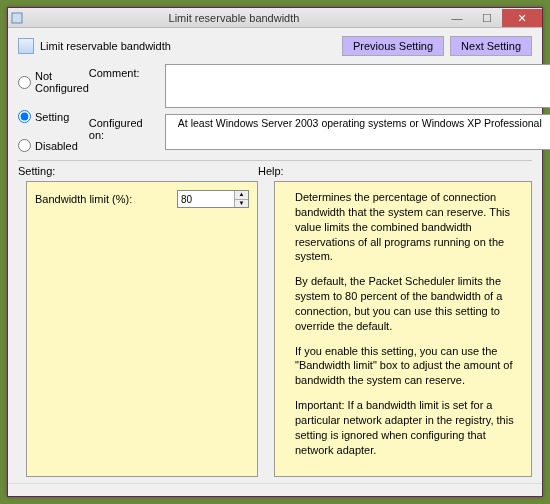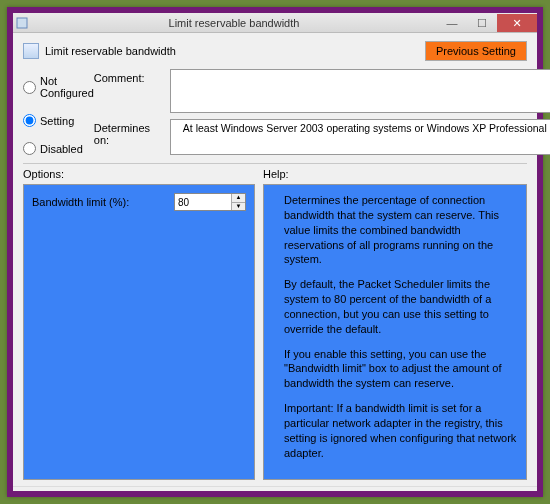--- a/index.html
+++ b/index.html
@@ -10,21 +10,21 @@
       width: 550px;
       height: 504px;
       display: flex;
       align-items: center;
       justify-content: center;
     }
     .window {
       width: 536px;
       height: 490px;
       background: #f0f0f0;
-      border: 6px solid #701a75;
+      border: 1px solid #701a75;
       box-shadow: 0 0 4px rgba(0,0,0,0.3);
       display: flex;
       flex-direction: column;
     }
     .titlebar {
       height: 22px;
       background: linear-gradient(#eaeaea, #d8d8d8);
       display: flex;
       align-items: center;
       border-bottom: 1px solid #bbb;
@@ -78,35 +78,34 @@
     .policy-icon {
       width: 16px; height: 16px;
       background: linear-gradient(#e8f0ff,#c0d6f0);
       border: 1px solid #8aa8d0;
     }
     .nav-buttons { display:flex; gap:6px; }
     .btn {
       font-family: inherit;
       font-size: 11px;
       padding: 3px 10px;
-      background: #f97316;
+      background: #c4b5fd;
       border: 1px solid #aaa;
       cursor: pointer;
     }
     .config-row {
       display: flex;
       margin-top: 2px;
     }
     .radio-col {
       width: 110px;
       display: flex;
       flex-direction: column;
-      gap: 6px;
+      gap: 16px;
       padding-top: 6px;
-      justify-content: space-between;
     }
     .radio-item {
       display: flex;
       align-items: center;
       gap: 4px;
       font-size: 11px;
     }
     .radio-item input { margin:0; }
     .meta-col {
       flex: 1;
@@ -155,24 +154,25 @@
     .panels-labels .lbl.options { width: 240px; }
     .panels {
       display: flex;
       gap: 8px;
       flex: 1;
       margin-top: 4px;
       min-height: 0;
     }
     .panel {
       border: 1px solid #999;
-      background: #3b82f6;
+      background: #fef9c3;
       padding: 8px;
       font-size: 11px;
       overflow: hidden;
+      margin-left: 8px;
     }
     .panel.options {
       width: 232px;
       display: flex;
       flex-direction: column;
     }
     .panel.help {
       flex: 1;
       line-height: 1.35;
       padding-left: 20px;
@@ -241,20 +241,21 @@
 
   <div class="content">
 
     <div class="header-row">
       <div class="policy-title">
         <div class="policy-icon"></div>
         <span>Limit reservable bandwidth</span>
       </div>
       <div class="nav-buttons">
         <button class="btn">Previous Setting</button>
+        <button class="btn">Next Setting</button>
       </div>
     </div>
 
     <div class="config-row">
       <div class="radio-col">
         <label class="radio-item">
           <input type="radio" name="state" style="">
           <span>Not Configured</span>
         </label>
         <label class="radio-item">
@@ -266,30 +267,30 @@
           <span>Disabled</span>
         </label>
       </div>
 
       <div class="meta-col">
         <div class="meta-row">
           <div class="meta-label">Comment:</div>
           <textarea class="comment-box" style=""></textarea>
         </div>
         <div class="meta-row">
-          <div class="meta-label">Determines on:</div>
+          <div class="meta-label">Configured on:</div>
           <div class="supported-box">At least Windows Server 2003 operating systems or Windows XP Professional</div>
         </div>
       </div>
     </div>
 
     <div class="divider"></div>
 
     <div class="panels-labels">
-      <div class="lbl options">Options:</div>
+      <div class="lbl options">Setting:</div>
       <div class="lbl help">Help:</div>
     </div>
 
     <div class="panels">
       <div class="panel options">
         <div class="opt-row">
           <div class="opt-label">Bandwidth limit (%):</div>
           <div class="spinner">
             <input type="text" value="80" style="">
             <div class="spin-btns">

